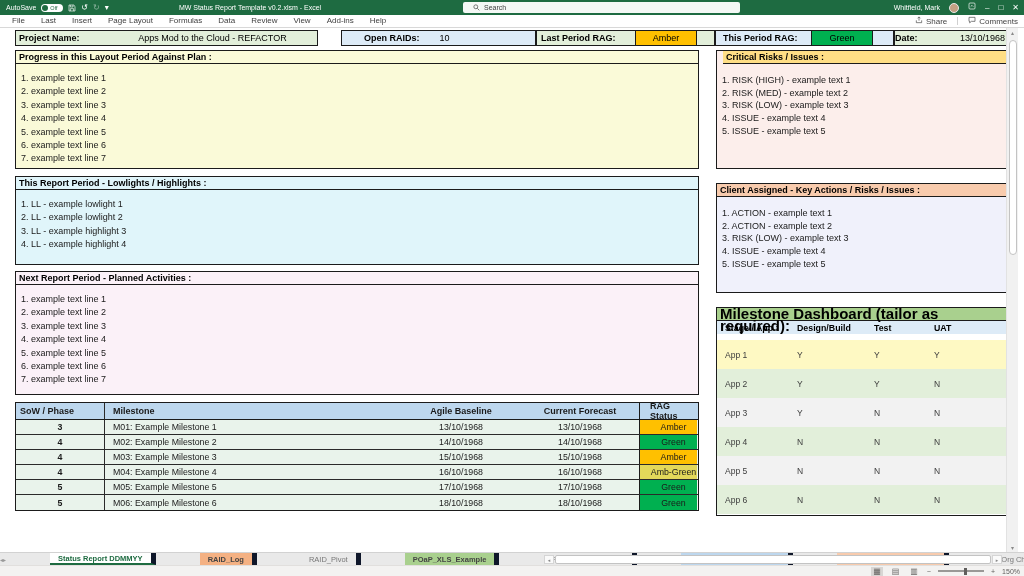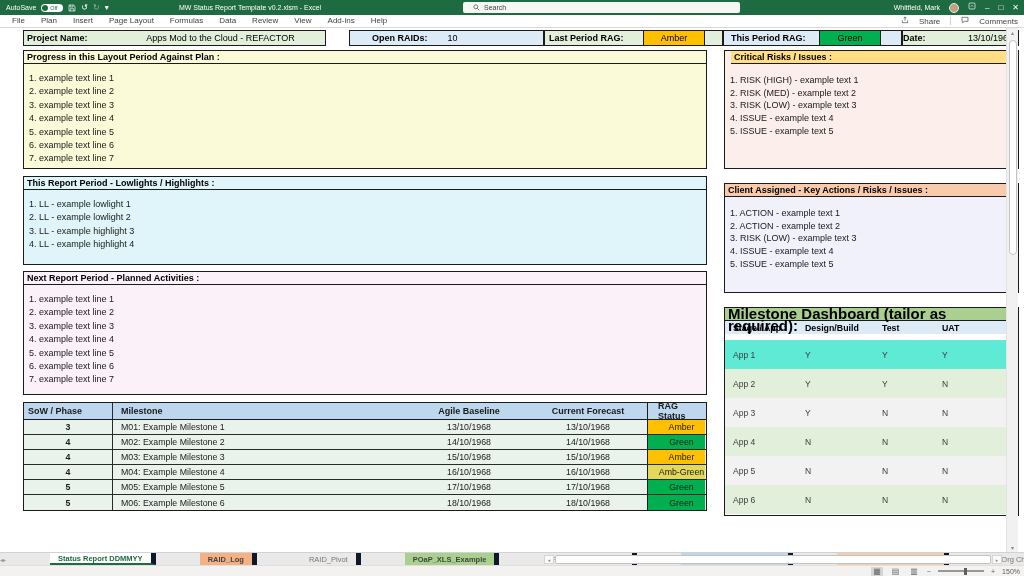--- a/index.html
+++ b/index.html
@@ -16,25 +16,25 @@
 .tb-title{position:absolute;left:100px;width:300px;top:4px;text-align:center;font-size:7px;white-space:nowrap;}
 .tb-search{position:absolute;left:463px;top:2px;width:277px;height:11px;background:#F4F8F5;border-radius:2px;display:flex;align-items:center;padding-left:10px;gap:4px;color:#3d3d3d;font-size:7px;}
 .tb-right{position:absolute;right:5px;top:0;height:15px;display:flex;align-items:center;gap:9px;font-size:7px;}
 .tb-avatar{width:10px;height:10px;border-radius:50%;background:#C2A183;border:1px solid #e8e8e8;}
 .tb-win{font-size:8px;line-height:10px;}
 
 
 .ribbon{position:absolute;top:15px;left:0;width:1024px;height:13px;background:#fff;border-bottom:1px solid #D8D8D8;display:flex;align-items:center;font-size:8px;color:#3f3f3f;padding-left:4px;}
 .rtab{padding:0 8px;line-height:12px;}
 .ribbon-right{position:absolute;right:6px;top:0;height:12px;display:flex;align-items:center;gap:5px;font-size:8px;color:#444;}
-.rbtn{display:inline-flex;align-items:center;gap:10px;}
+.rbtn{display:inline-flex;align-items:center;gap:3px;}
 .rdiv{width:1px;height:8px;background:#D0D0D0;margin:0 5px;}
 
 
-.sheet{position:absolute;top:28px;left:16px;width:869px;height:524px;background:#fff;}
+.sheet{position:absolute;top:28px;left:8px;width:869px;height:524px;background:#fff;}
 
 
 .r1g{position:absolute;top:2px;height:16px;border:1.5px solid #1b1b1b;display:flex;align-items:center;font-size:9px;}
 .r1label{font-weight:bold;}
 .g1{left:7px;width:303px;}
 .g1 .r1label{padding-left:3px;width:92px;}
 .g1 .r1val{flex:1;text-align:center;}
 .g2{left:333px;width:195px;}
 .g2 .r1label{padding-left:22px;}
 .g2 .r1val{margin-left:20px;}
@@ -145,21 +145,21 @@
           <path d="M4 7 l2-2 2 2" fill="none" stroke="#fff" stroke-width="1"></path>
         </svg></span>
     <span class="tb-win">–</span>
     <span class="tb-win">□</span>
     <span class="tb-win">✕</span>
   </div>
 </div>
 
 <div class="ribbon">
   <span class="rtab">File</span>
-  <span class="rtab">Plan</span>
+  <span class="rtab">Last</span>
   <span class="rtab">Insert</span>
   <span class="rtab">Page Layout</span>
   <span class="rtab">Formulas</span>
   <span class="rtab">Data</span>
   <span class="rtab">Review</span>
   <span class="rtab">View</span>
   <span class="rtab">Add-ins</span>
   <span class="rtab">Help</span>
   <div class="ribbon-right">
     <span class="rbtn">
@@ -313,21 +313,21 @@
 
   <div class="dash">
     <div class="dhdr" style="background: rgb(169, 208, 142);">Milestone Dashboard (tailor as required):</div>
     <div class="dsub" style="background: rgb(221, 235, 247);">
       <div class="d1">Stage / App :</div>
       <div class="d2">Design/Build</div>
       <div class="d3">Test</div>
       <div class="d4">UAT</div>
     </div>
     <div class="dspace"></div>
-    <div class="drow" style="background: #5eead4;">
+    <div class="drow" style="background: #fef9c3;">
       <div class="d1">App 1</div>
       <div class="d2">Y</div>
       <div class="d3">Y</div>
       <div class="d4">Y</div>
     </div>
     <div class="drow" style="background: rgb(226, 239, 218);">
       <div class="d1">App 2</div>
       <div class="d2">Y</div>
       <div class="d3">Y</div>
       <div class="d4">N</div>

